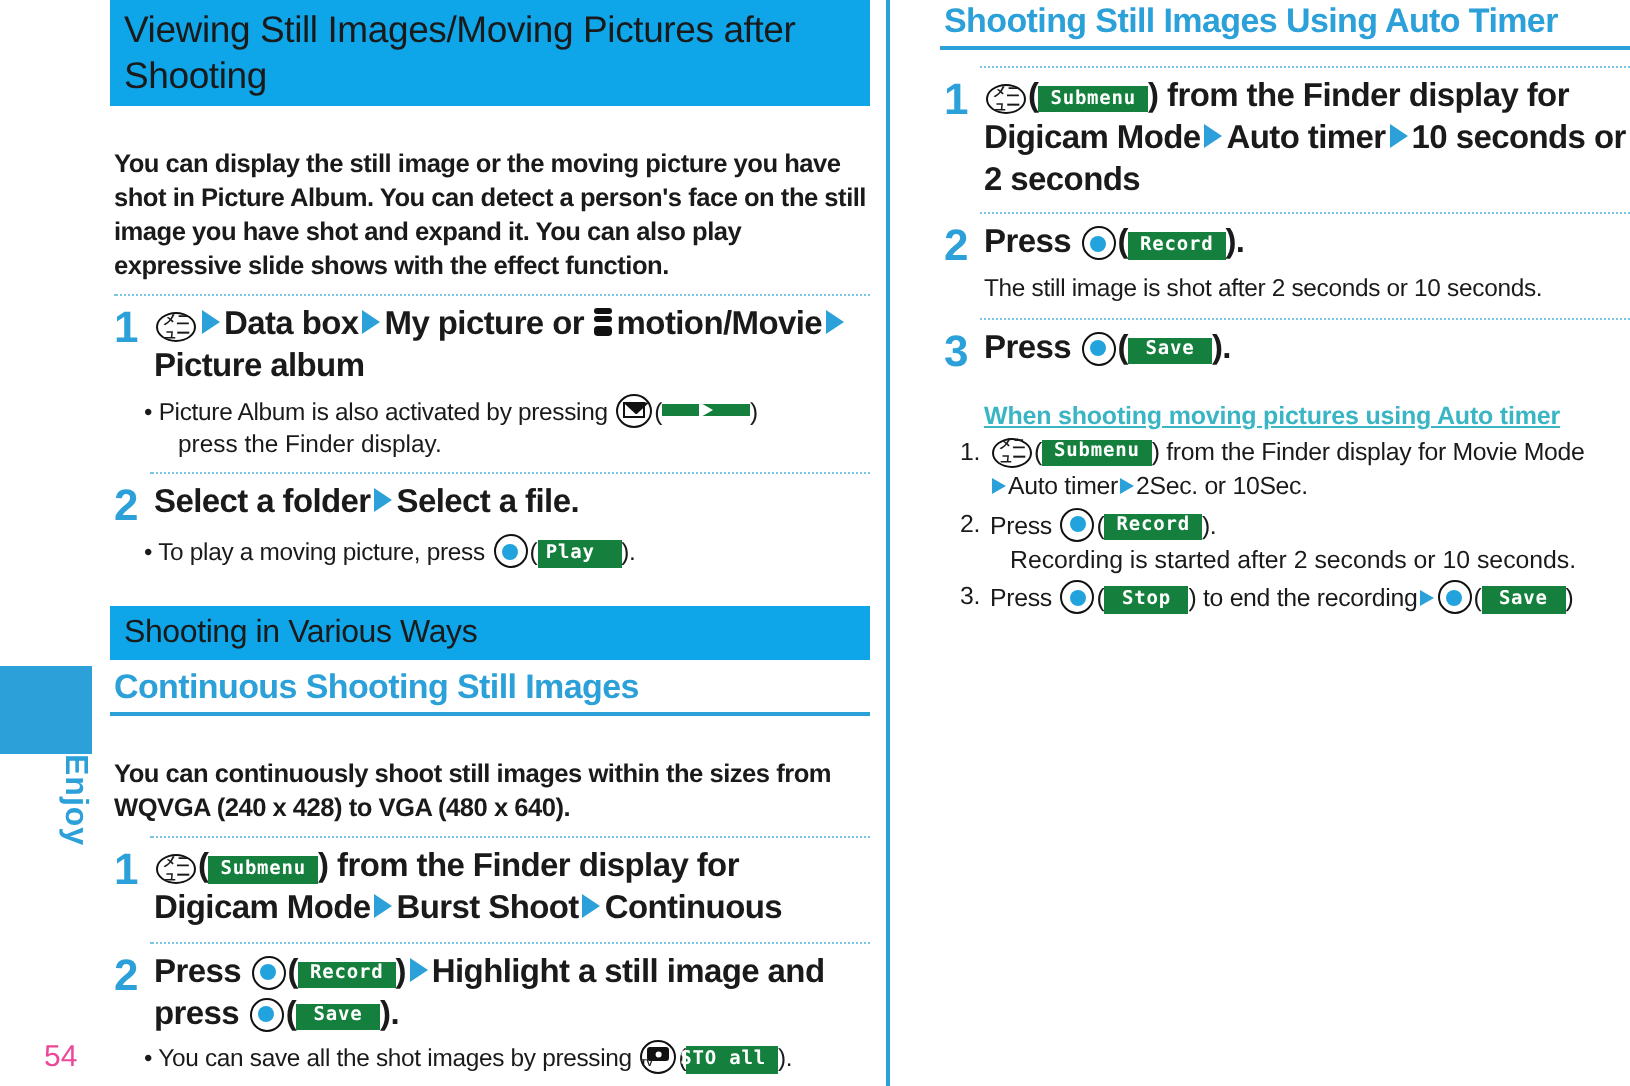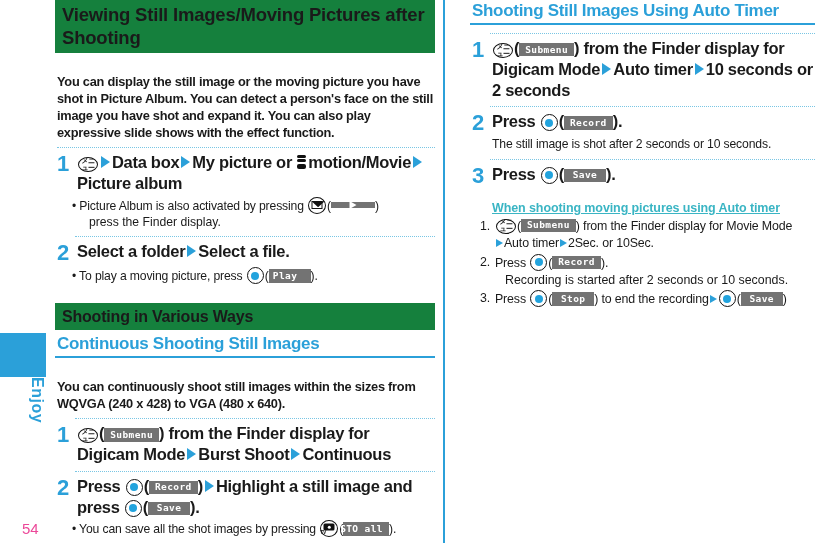--- a/index.html
+++ b/index.html
@@ -43,22 +43,22 @@
     position: absolute; left: 443px; top: 0; width: 2px; height: 543px;
     background: #2ba0d9;
   }
   #page-number {
     position: absolute; left: 22px; bottom: 6px;
     font-size: 15px; color: #ec4899;
   }
 
   
   .h-band {
-    background: #15803d;
-    font-size: 18.5px; font-weight: bold;
+    background: #0ea5e9;
+    font-size: 18.5px; font-weight: normal;
     line-height: 1.22;
     padding: 4px 7px 4px 7px;
     color: #1a1a1a;
     letter-spacing: -0.2px;
   }
   .h-band.small { font-size: 16px; padding: 4px 7px; }
 
   .h-blue {
     color: #2ba0d9;
     font-size: 17px; font-weight: bold;
@@ -207,21 +207,21 @@
     background: #111;
     border-radius: 1.5px;
   }
   .imotion span:nth-child(1) { top: 0; }
   .imotion span:nth-child(2) { top: 4.3px; }
   .imotion span:nth-child(3) { top: 8.6px; height: 5px; border-radius: 2px; }
 
   
   .softkey {
     display: inline-block;
-    background: #737373;
+    background: #15803d;
     color: #ffffff;
     font-family: "DejaVu Sans Mono", monospace;
     font-size: 9.5px;
     font-weight: bold;
     letter-spacing: 0.4px;
     padding: 1.5px 6px 1.5px 6px;
     vertical-align: 1.5px;
     line-height: 1.1;
     min-width: 42px;
     text-align: center;

